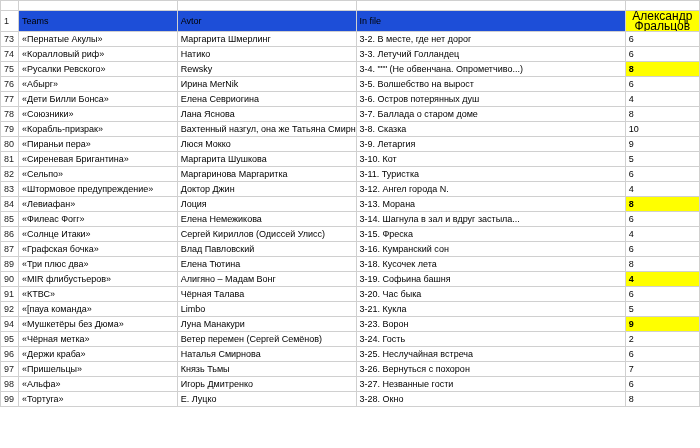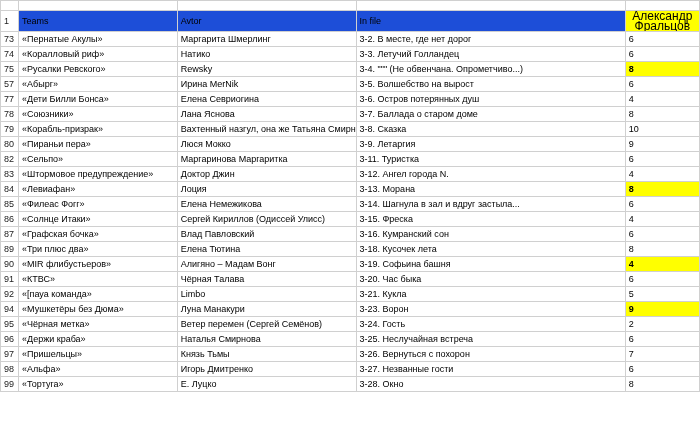--- a/index.html
+++ b/index.html
@@ -118,21 +118,21 @@
         <td class="score">6</td>
       </tr>
       <tr>
         <td class="rowhdr">75</td>
         <td>«Русалки Ревского»</td>
         <td>Rewsky</td>
         <td>3-4. """ (Не обвенчана. Опрометчиво...)</td>
         <td class="score hl">8</td>
       </tr>
       <tr>
-        <td class="rowhdr">57</td>
+        <td class="rowhdr">76</td>
         <td>«Абырг»</td>
         <td>Ирина MerNik</td>
         <td>3-5. Волшебство на вырост</td>
         <td class="score">6</td>
       </tr>
       <tr>
         <td class="rowhdr">77</td>
         <td>«Дети Билли Бонса»</td>
         <td>Елена Севриогина</td>
         <td>3-6. Остров потерянных душ</td>
@@ -153,20 +153,27 @@
         <td class="score">10</td>
       </tr>
       <tr>
         <td class="rowhdr">80</td>
         <td>«Пираньи пера»</td>
         <td>Люся Мокко</td>
         <td>3-9. Летаргия</td>
         <td class="score">9</td>
       </tr>
       <tr>
+        <td class="rowhdr">81</td>
+        <td>«Сиреневая Бригантина»</td>
+        <td>Маргарита Шушкова</td>
+        <td>3-10. Кот</td>
+        <td class="score">5</td>
+      </tr>
+      <tr>
         <td class="rowhdr">82</td>
         <td>«Сельпо»</td>
         <td>Маргаринова Маргаритка</td>
         <td>3-11. Туристка</td>
         <td class="score">6</td>
       </tr>
       <tr>
         <td class="rowhdr">83</td>
         <td>«Штормовое предупреждение»</td>
         <td>Доктор Джин</td>

